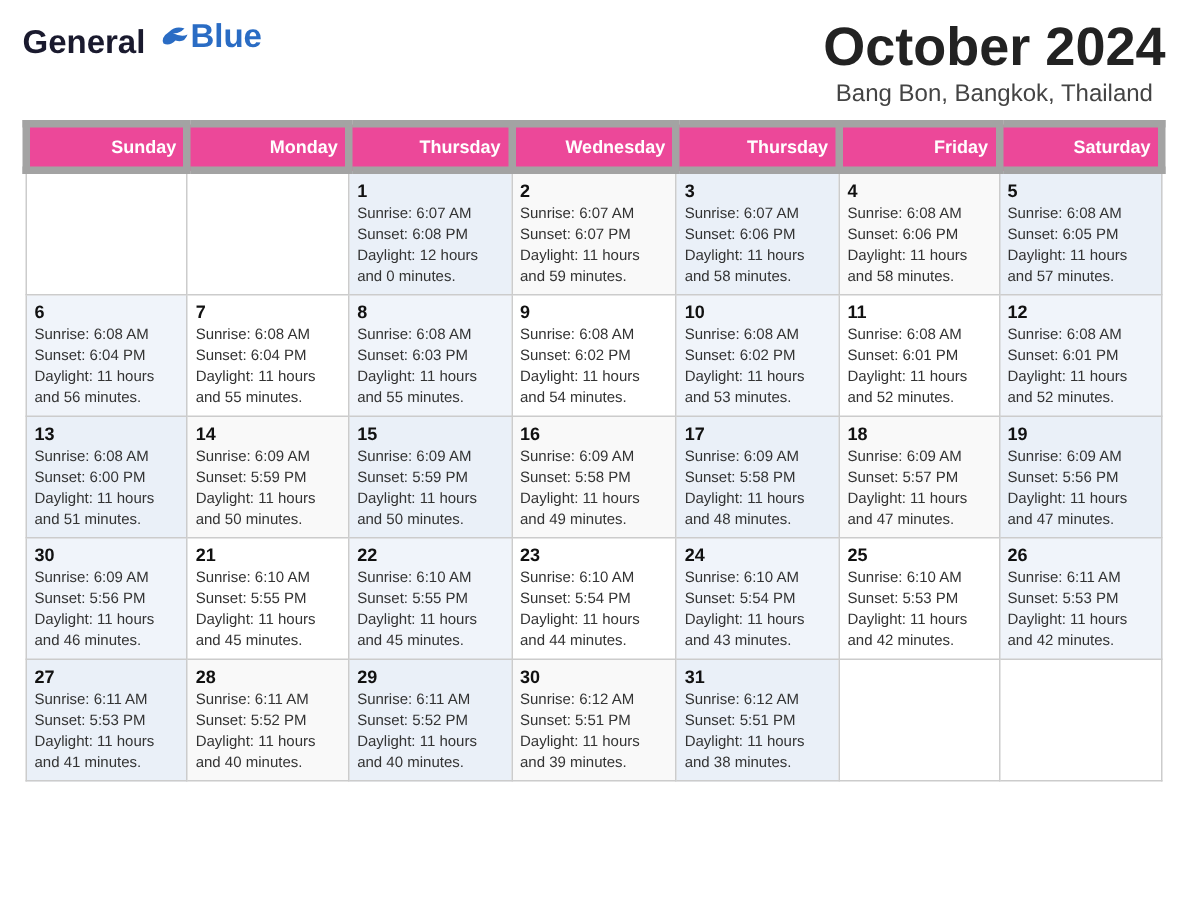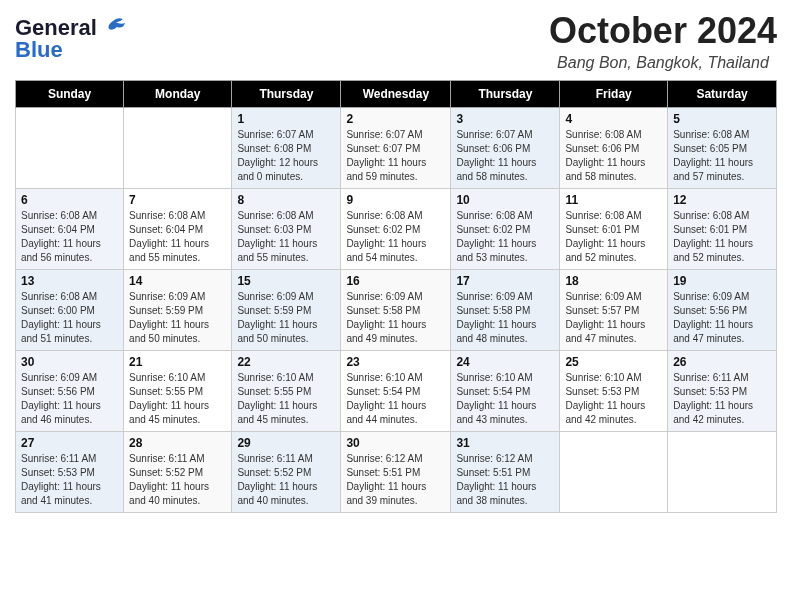--- a/index.html
+++ b/index.html
@@ -11,51 +11,50 @@
       padding: 10px 15px;
     }
     .header-section {
       display: flex;
       justify-content: space-between;
       align-items: flex-start;
       margin-bottom: 8px;
     }
     .logo {
       display: flex;
-      flex-direction: column;
+      flex-direction: row;
       align-items: flex-start;
       padding-top: 5px;
     }
     .title-section {
       text-align: center;
     }
     .month-title {
       font-size: 36px;
       font-weight: bold;
       color: #222;
     }
     .location-title {
       font-size: 16px;
       color: #444;
       margin-top: 2px;
-      font-style: italic;
     }
     .calendar {
       width: 100%;
       border-collapse: collapse;
       font-size: 10.5px;
     }
     .calendar thead tr th {
-      background: #000000;
+      background: #ec4899;
       color: #fff;
-      text-align: center;
+      text-align: right;
       padding: 6px 5px;
       font-size: 12px;
       font-weight: bold;
-      border: 1px solid #a3a3a3;
+      border: 5px solid #a3a3a3;
     }
     .calendar tbody tr td {
       border: 1px solid #ccc;
       vertical-align: top;
       padding: 4px 5px;
       width: 113px;
       min-height: 70px;
       background: #fff;
     }
     .calendar tbody tr:nth-child(odd) td {

